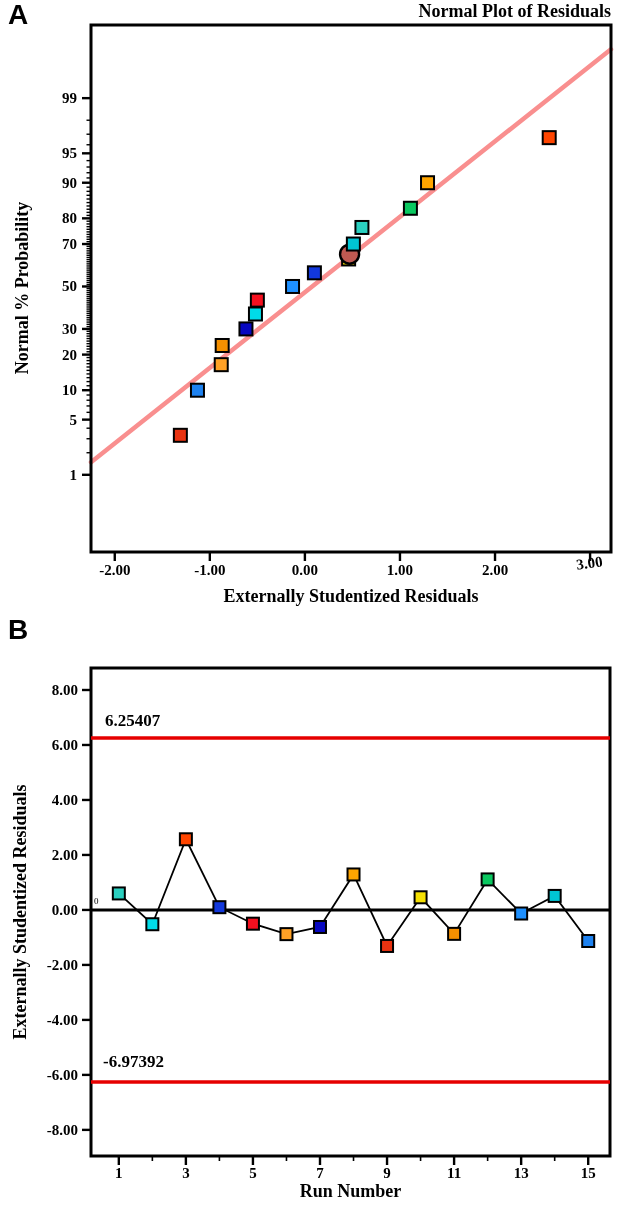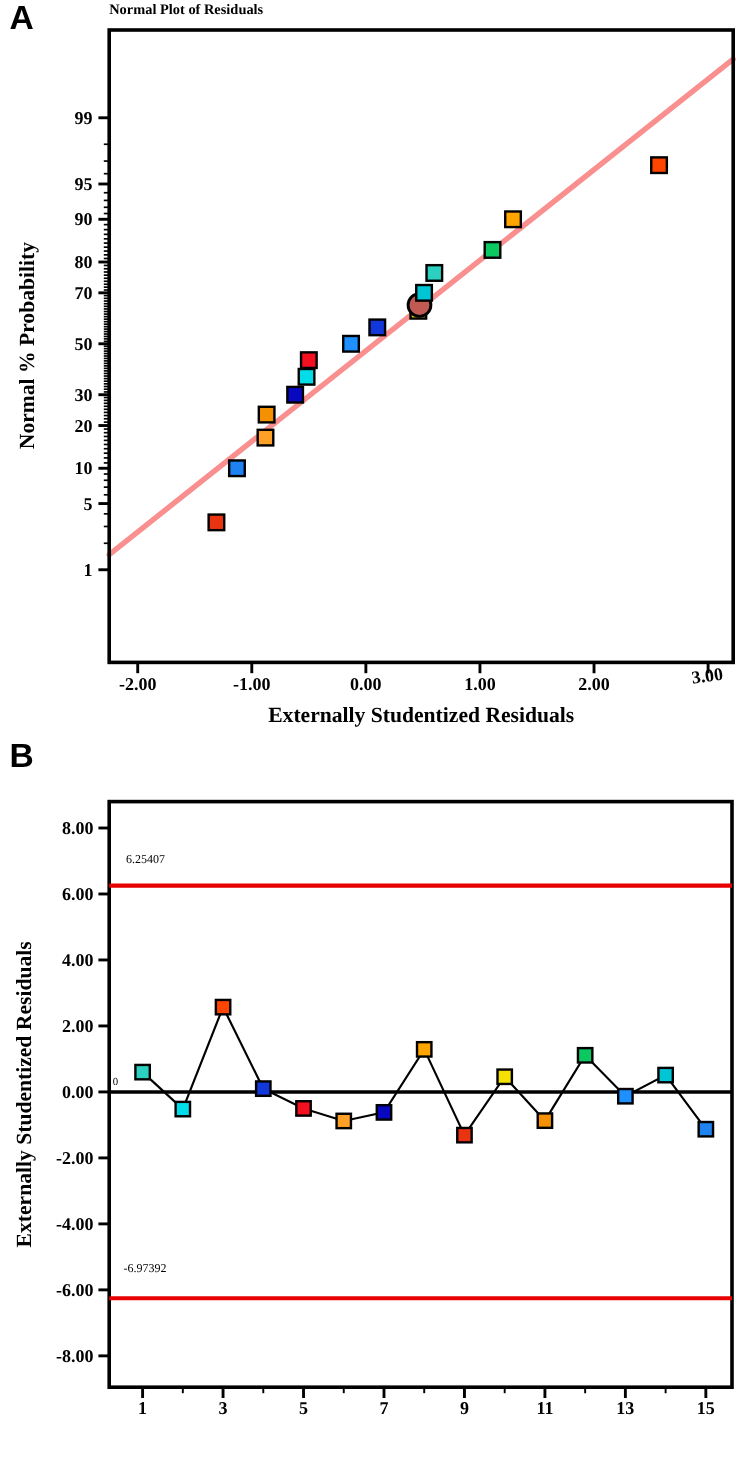--- a/index.html
+++ b/index.html
@@ -2,25 +2,25 @@
 <html><head>
 <meta charset="utf-8">
 <style>
   html,body{margin:0;padding:0;background:#fff;}
   .figure{position:relative;width:617px;height:1215px;background:#ffffff;overflow:hidden;
           font-family:"Liberation Serif", "DejaVu Serif", serif;color:#000;}
   .figure svg{position:absolute;left:0;top:0;}
   .overlay{position:absolute;white-space:nowrap;}
   .panel-letter{font-family:"Liberation Sans","DejaVu Sans",sans-serif;font-weight:bold;
                 font-size:28px;line-height:1;}
-  .chart-title{font-weight:bold;font-size:12px;text-align:left;line-height:1;}
+  .chart-title{font-weight:bold;font-size:18px;text-align:right;line-height:1;}
   .axis-title{font-weight:bold;font-size:18px;line-height:1;}
   .x-title{text-align:center;}
   .y-title{transform:translate(-50%,-50%) rotate(-90deg);}
-  .limit-label{font-weight:normal;font-size:10px;line-height:1;}
+  .limit-label{font-weight:bold;font-size:17px;line-height:1;}
   .zero-note{font-size:9px;line-height:1;}
   text.tick{font-family:"Liberation Serif","DejaVu Serif",serif;font-weight:bold;font-size:15px;fill:#000;}
 </style>
 </head>
 <body>
 
 <div class="figure">
 
   <svg id="fig-svg" width="617" height="1215" viewBox="0 0 617 1215">
       <line x1="91" y1="462.14285714285717" x2="611" y2="49.28571428571427" stroke="#F98F8F" stroke-width="4.5" stroke-linecap="round"></line>
@@ -226,17 +226,18 @@
       <rect x="582.2073643410853" y="935.0050704225353" width="12" height="12" fill="#1E82F0" stroke="#000" stroke-width="2"></rect>
     </svg>
 
   <div class="overlay panel-letter" style="left:8px;top:1px">A</div>
   <div class="overlay chart-title" style="left:91px;top:2px;width:520px">Normal Plot of Residuals</div>
   <div class="overlay axis-title y-title" style="left:22px;top:288px">Normal % Probability</div>
   <div class="overlay axis-title x-title" style="left:91px;top:587px;width:520px">Externally Studentized Residuals</div>
 
   <div class="overlay panel-letter" style="left:8px;top:616px">B</div>
   <div class="overlay axis-title y-title" style="left:20px;top:912px">Externally Studentized Residuals</div>
+  <div class="overlay axis-title x-title" style="left:91px;top:1182px;width:519px">Run Number</div>
 
   <div class="overlay limit-label" style="left:105px;top:712px">6.25407</div>
   <div class="overlay limit-label" style="left:103px;top:1053px">-6.97392</div>
   <div class="overlay zero-note" style="left:94px;top:897px">0</div>
 </div>
 
 </body></html>

